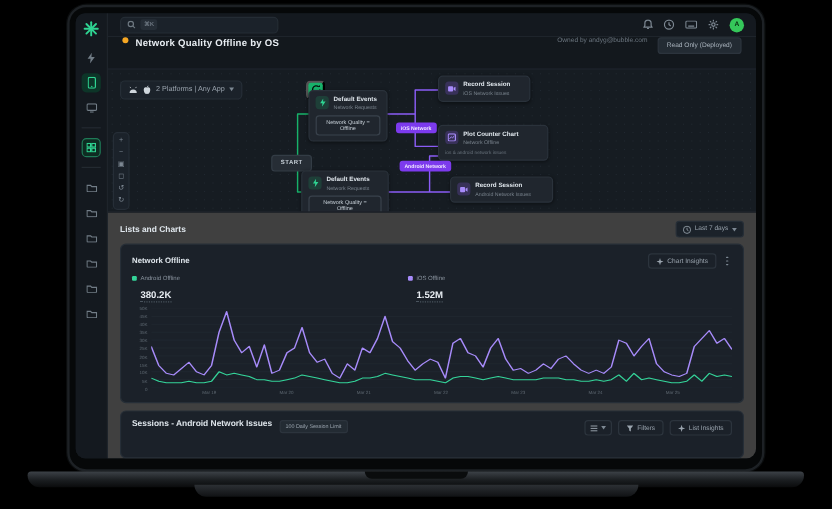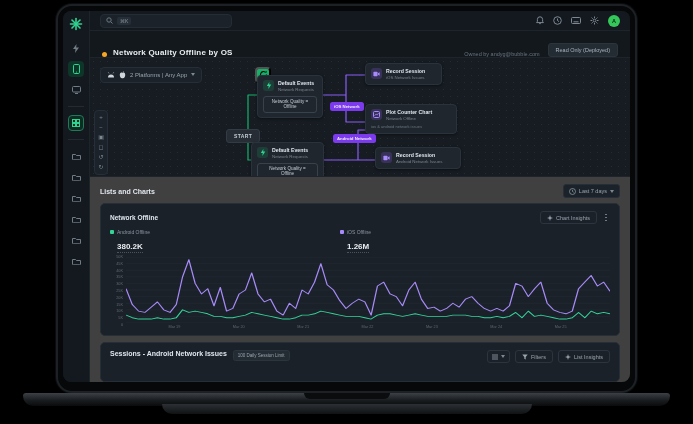--- a/index.html
+++ b/index.html
@@ -36,21 +36,21 @@
 
   .topbar { height:22px; background:#14191f; border-bottom:1px solid #1e242b;
     display:flex; align-items:center; padding:0 10px; }
   .search { display:flex; align-items:center; gap:4px; background:#1b222a; border:1px solid #242c34;
     border-radius:4px; height:14px; width:132px; padding:0 5px; color:#6d7881; }
   .kbd { background:#262e37; color:#8a95a0; font-size:5px; padding:1px 3px; border-radius:2px; }
   .tb-right { margin-left:auto; display:flex; align-items:center; gap:9px; color:#7d8893; }
   .avatar { width:12px; height:12px; border-radius:50%; background:#35c75a; color:#06290f;
     font-size:5.5px; font-weight:bold; display:flex; align-items:center; justify-content:center; }
 
-  .page-head { height:28px; display:flex; align-items:flex-end; padding:0 12px; background:#13181d; }
+  .page-head { height:28px; display:flex; align-items:flex-start; padding:0 12px; background:#13181d; }
   .dot-orange { width:5px; height:5px; border-radius:50%; background:#f5a623; margin-right:6px; }
   .page-title { font-size:8px; font-weight:bold; color:#e8edf2; letter-spacing:.2px; }
   .owned { margin-left:auto; font-size:5.5px; color:#6a747e; margin-right:8px; }
   .readonly-btn { font-size:5.5px; color:#aab4be; background:#232b33; border:1px solid #2c343d;
     border-radius:3px; padding:3px 7px; cursor:pointer; }
 
   
   .canvas { position:relative; height:131px; background:#161c22;
     background-image:radial-gradient(#232b33 0.7px, transparent 0.7px); background-size:7px 7px;
     border-top:1px solid #1e242b; border-bottom:1px solid #1e242b; overflow:hidden; }
@@ -401,21 +401,21 @@
                     <i style="background:#34d399"></i>
                     <span>Android Offline</span>
                   </span>
                 <span class="val">380.2K</span>
               </div>
               <div class="stat">
                 <span class="lab">
                     <i style="background:#a78bfa"></i>
                     <span>iOS Offline</span>
                   </span>
-                <span class="val">1.26M</span>
+                <span class="val">1.52M</span>
               </div>
             </div>
             <div class="plot-wrap">
               <div class="yaxis" id="yaxis">
                   <span style="top: 92%;">0</span>
                   <span style="top: 82.8%;">5K</span>
                   <span style="top: 73.6%;">10K</span>
                   <span style="top: 64.4%;">15K</span>
                   <span style="top: 55.2%;">20K</span>
                   <span style="top: 46%;">25K</span>

